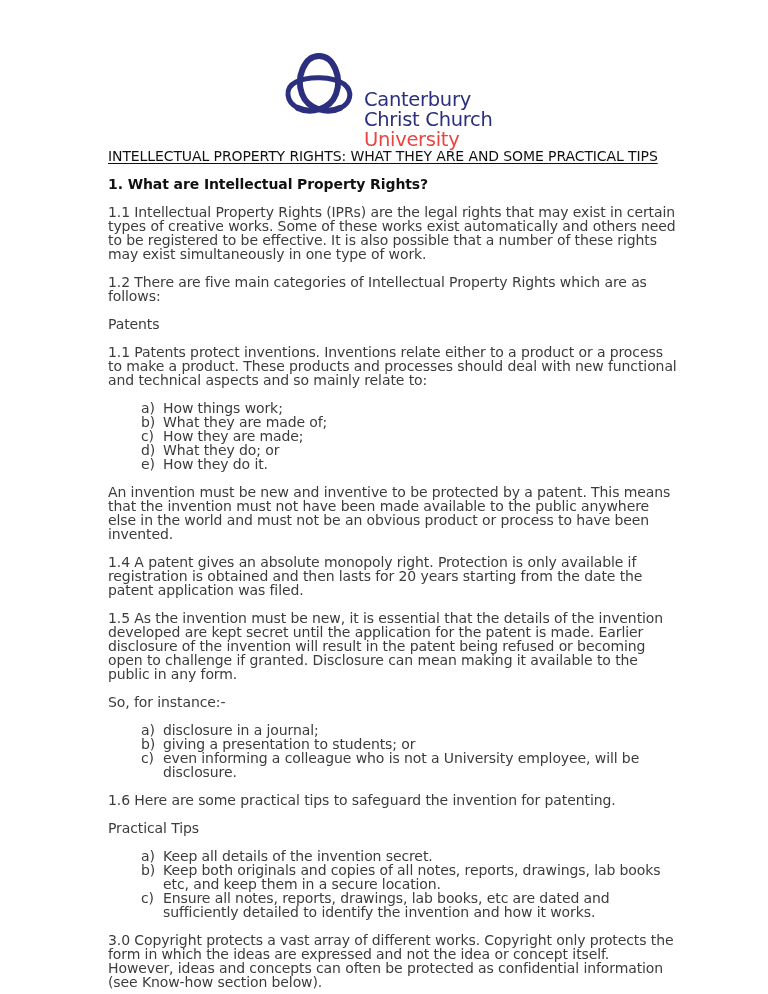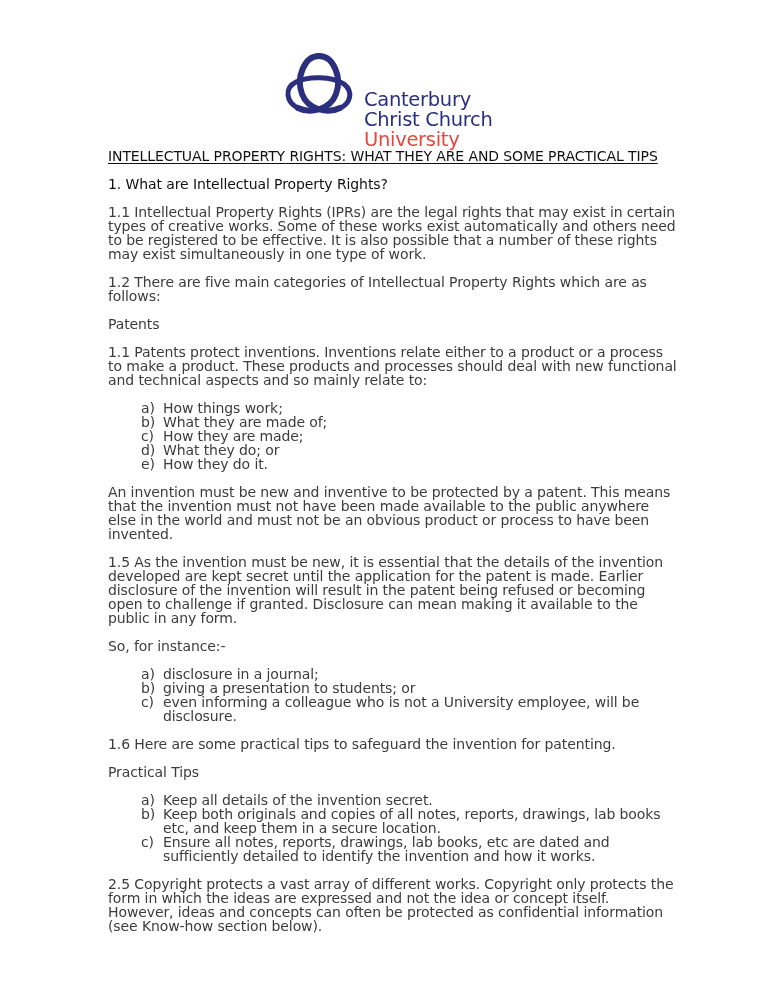--- a/index.html
+++ b/index.html
@@ -8,21 +8,21 @@
   .logo { position: absolute; left: 282px; top: 52px; width: 220px; height: 70px; }
   .logo-mark { position: absolute; left: 0; top: 0; width: 74px; height: 66px; }
   .logo-text { position: absolute; left: 82px; top: 2px; font-family: "DejaVu Sans", sans-serif;
                font-size: 19.5px; line-height: 20px; letter-spacing: -0.3px; margin-top: 36px; }
   .logo-text .navy { color: #2b2f7e; }
   .logo-text .red { color: #e8463f; }
   .content { position: absolute; left: 108px; top: 149px; width: 570px;
              font-size: 14px; line-height: 14px; letter-spacing: -0.1px; }
   .content p { margin: 0 0 14px 0; }
   .title { color: #111; text-decoration: underline; text-underline-offset: 2px; }
-  .h1 { color: #111; font-weight: normal; }
+  .h1 { color: #111; font-weight: bold; }
   .list { margin: 0 0 14px 0; padding: 0; list-style: none; }
   .list li { position: relative; padding-left: 55px; }
   .list .marker { position: absolute; left: 33px; top: 0; }
 </style>
 </head>
 <body>
 
 <div class="logo">
   <svg class="logo-mark" viewBox="0 0 74 66">
     <g fill="none" stroke="#2b2f7e" stroke-linecap="round">
@@ -48,32 +48,33 @@
 
   <ul class="list">
     <li><span class="marker">a)</span><span>How things work;</span></li>
     <li><span class="marker">b)</span><span>What they are made of;</span></li>
     <li><span class="marker">c)</span><span>How they are made;</span></li>
     <li><span class="marker">d)</span><span>What they do; or</span></li>
     <li><span class="marker">e)</span><span>How they do it.</span></li>
   </ul>
 
   <p>An invention must be new and inventive to be protected by a patent. This means that the invention must not have been made available to the public anywhere else in the world and must not be an obvious product or process to have been invented.</p>
+  <p>1.4 A patent gives an absolute monopoly right. Protection is only available if registration is obtained and then lasts for 20 years starting from the date the patent application was filed.</p>
   <p>1.5 As the invention must be new, it is essential that the details of the invention developed are kept secret until the application for the patent is made. Earlier disclosure of the invention will result in the patent being refused or becoming open to challenge if granted. Disclosure can mean making it available to the public in any form.</p>
   <p>So, for instance:-</p>
 
   <ul class="list">
     <li><span class="marker">a)</span><span>disclosure in a journal;</span></li>
     <li><span class="marker">b)</span><span>giving a presentation to students; or</span></li>
     <li><span class="marker">c)</span><span>even informing a colleague who is not a University employee, will be disclosure.</span></li>
   </ul>
 
   <p>1.6 Here are some practical tips to safeguard the invention for patenting.</p>
   <p>Practical Tips</p>
 
   <ul class="list">
     <li><span class="marker">a)</span><span>Keep all details of the invention secret.</span></li>
     <li><span class="marker">b)</span><span>Keep both originals and copies of all notes, reports, drawings, lab books etc, and keep them in a secure location.</span></li>
     <li><span class="marker">c)</span><span>Ensure all notes, reports, drawings, lab books, etc are dated and sufficiently detailed to identify the invention and how it works.</span></li>
   </ul>
 
-  <p>2.5 Copyright protects a vast array of different works. Copyright only protects the form in which the ideas are expressed and not the idea or concept itself. However, ideas and concepts can often be protected as confidential information (see Know-how section below).</p>
+  <p>3.0 Copyright protects a vast array of different works. Copyright only protects the form in which the ideas are expressed and not the idea or concept itself. However, ideas and concepts can often be protected as confidential information (see Know-how section below).</p>
 </div>
 
 </body></html>

